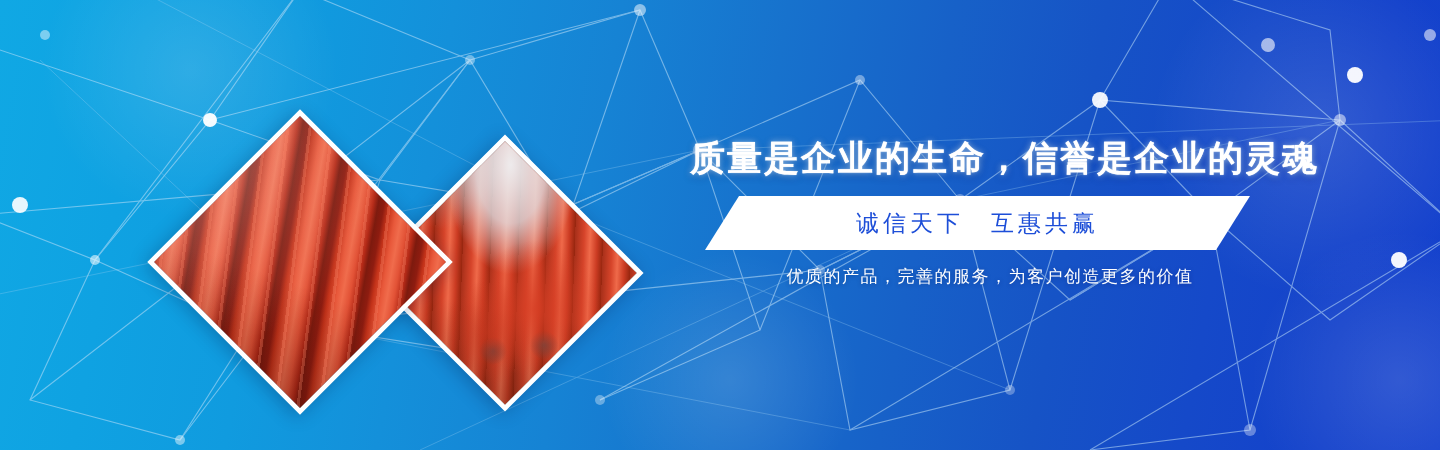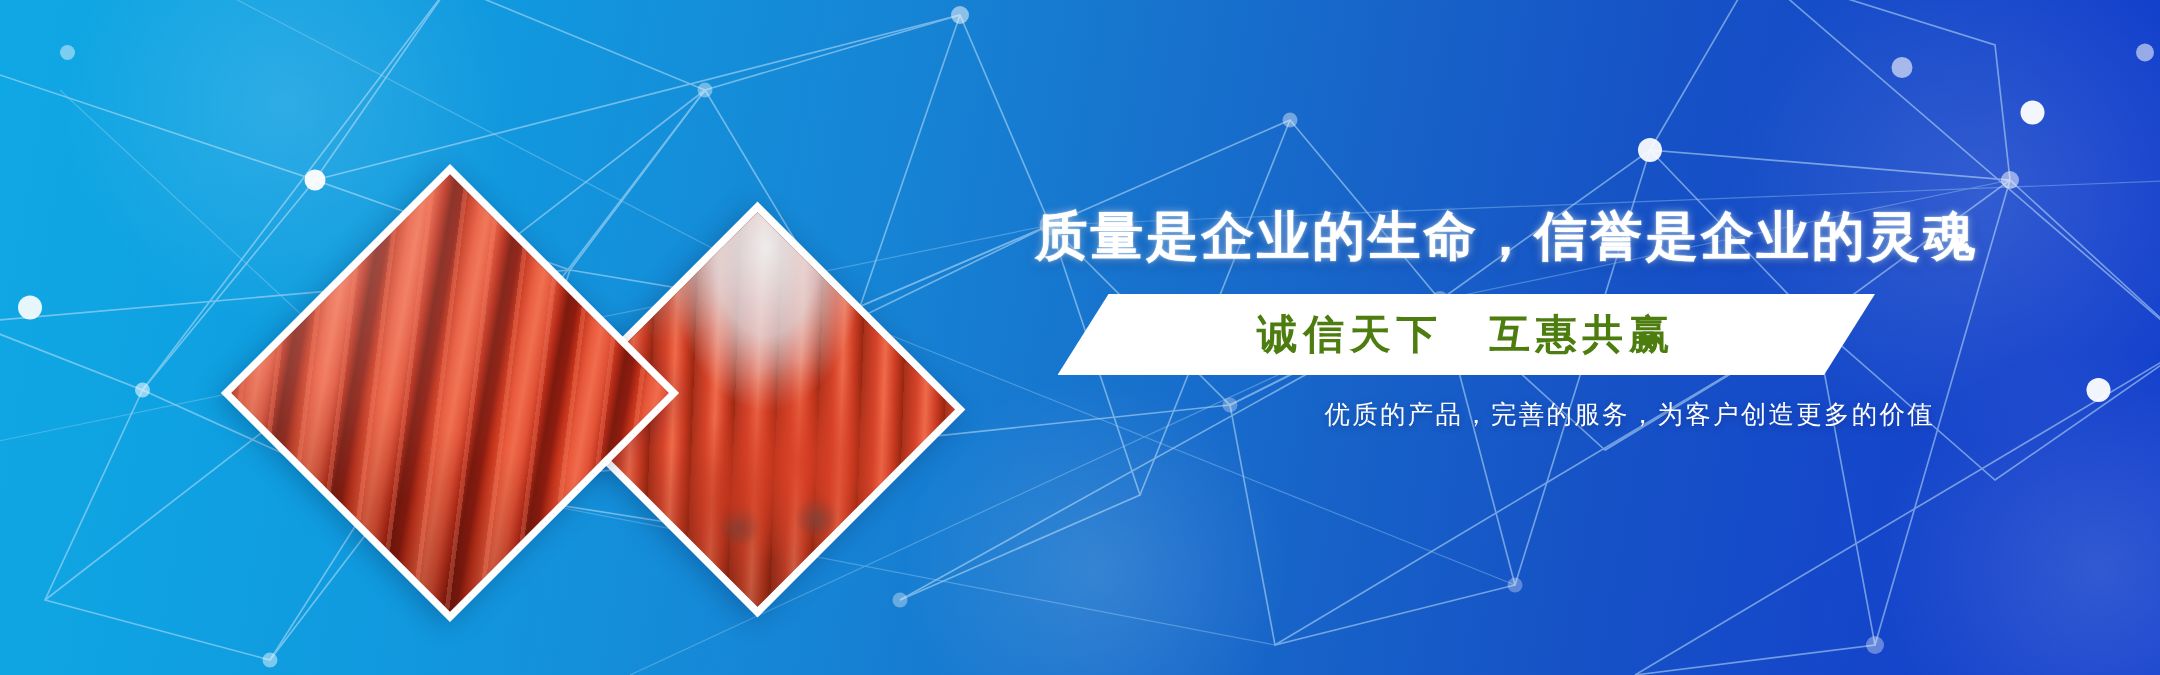--- a/index.html
+++ b/index.html
@@ -114,26 +114,26 @@
 
   .ribbon {
     position:absolute; left:15px; top:196px; width:545px; height:54px;
     background:#ffffff;
     clip-path:polygon(34px 0, 100% 0, calc(100% - 34px) 100%, 0 100%);
     box-shadow:0 3px 12px rgba(0,20,80,0.22);
   }
   .ribbon-text {
     position:absolute; inset:0; display:flex;
     align-items:center; justify-content:center;
-    font-size:27px; font-weight:bold; color:#4d7c0f;
+    font-size:23px; font-weight:normal; color:#1d4ed8;
     letter-spacing:4px; white-space:nowrap;
   }
 
   .subline {
-    position:absolute; left:0; width:600px; text-align:right;
+    position:absolute; left:0; width:600px; text-align:center;
     color:#ffffff; font-size:17px; letter-spacing:1.5px; white-space:nowrap;
     text-shadow:0 1px 4px rgba(0,20,80,0.35);
   }
   .sub1 { top:265px; }
   .sub2 { top:301px; }
 </style>
 </head>
 <body>
 
 <div class="banner">

